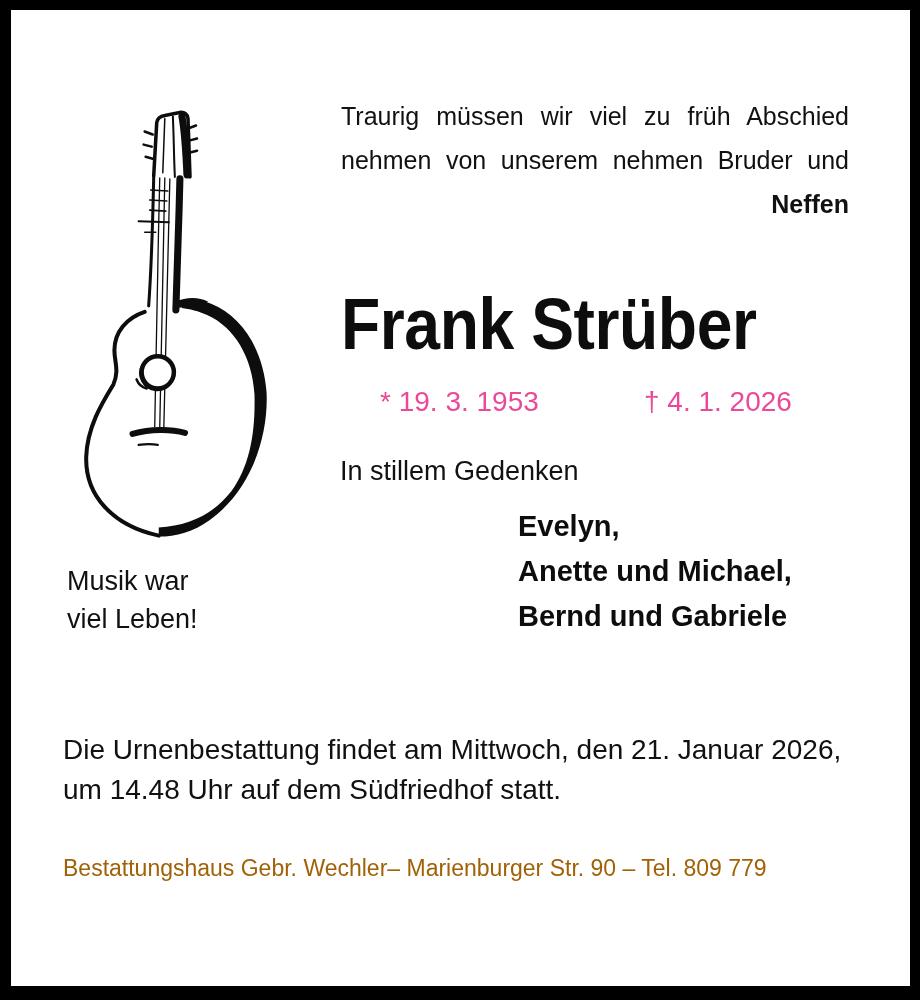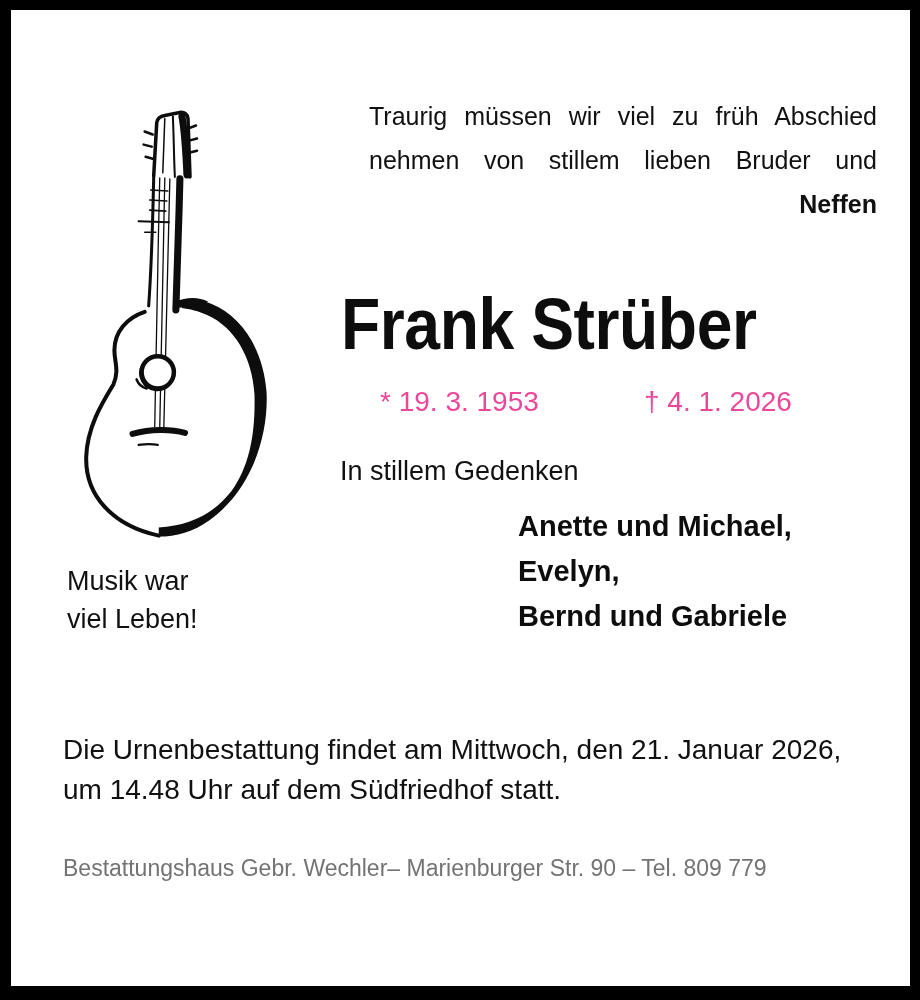--- a/index.html
+++ b/index.html
@@ -11,32 +11,32 @@
     border-style:solid;border-color:#000;
     border-width:10px 10px 14px 11px;
     font-family:"Liberation Sans", sans-serif;
     color:#0d0d0d;
     overflow:hidden;
   }
   .abs{position:absolute;}
   .guitar{left:49px;top:78px;width:262px;height:472px;}
   .motto{left:56px;top:552px;width:210px;text-align:left;
          font-size:27px;line-height:38px;color:#111;}
-  .intro{left:330px;top:84px;width:508px;font-size:25px;line-height:44px;color:#111;margin-left:28px;}
+  .intro{left:330px;top:84px;width:508px;font-size:25px;line-height:44px;color:#111;}
   .intro .jline{text-align:justify;text-align-last:justify;white-space:normal;}
   .intro .lline{text-align:right;font-weight:bold;}
   .name{left:330px;top:277px;font-size:73px;font-weight:700;letter-spacing:-0.5px;
         line-height:1;transform:scaleX(0.88);transform-origin:left top;white-space:nowrap;}
   .dates{left:369px;top:376px;width:470px;font-size:28px;color:#ec4899;white-space:nowrap;}
   .dates .death{position:absolute;left:264px;top:0;text-align:center;}
   .gedenken{left:329px;top:446px;font-size:27px;color:#111;white-space:nowrap;}
   .mourners{left:507px;top:494px;font-size:29px;font-weight:700;line-height:45px;white-space:nowrap;}
   .funeral-info{left:52px;top:720px;font-size:28px;line-height:40px;color:#111;}
   .funeral-info div{white-space:nowrap;}
-  .funeral-home{left:52px;top:845px;font-size:23px;color:#737373;white-space:nowrap;}
+  .funeral-home{left:52px;top:845px;font-size:23px;color:#a16207;white-space:nowrap;}
 </style>
 </head>
 <body>
 
 <div class="card">
 
   <div class="abs guitar">
     <svg width="262" height="472" viewBox="0 0 260 460" xmlns="http://www.w3.org/2000/svg">
       <g fill="none" stroke="#0d0d0d" stroke-linecap="round">
 
@@ -83,36 +83,36 @@
     </svg>
   </div>
 
   <div class="abs motto">
     <div>Musik war</div>
     <div>viel Leben!</div>
   </div>
 
   <div class="abs intro">
     <div class="jline">Traurig müssen wir viel zu früh Abschied</div>
-    <div class="jline">nehmen von stillem lieben Bruder und</div>
+    <div class="jline">nehmen von unserem nehmen Bruder und</div>
     <div class="lline">Neffen</div>
   </div>
 
   <div class="abs name">Frank Strüber</div>
 
   <div class="abs dates">
     <span class="birth">* 19. 3. 1953</span>
     <span class="death">† 4. 1. 2026</span>
   </div>
 
   <div class="abs gedenken">In stillem Gedenken</div>
 
   <div class="abs mourners">
+    <div>Evelyn,</div>
     <div>Anette und Michael,</div>
-    <div>Evelyn,</div>
     <div>Bernd und Gabriele</div>
   </div>
 
   <div class="abs funeral-info">
     <div>Die Urnenbestattung findet am Mittwoch, den 21. Januar 2026,</div>
     <div>um 14.48 Uhr auf dem Südfriedhof statt.</div>
   </div>
 
   <div class="abs funeral-home">Bestattungshaus Gebr. Wechler– Marienburger Str. 90 – Tel. 809 779</div>
 

